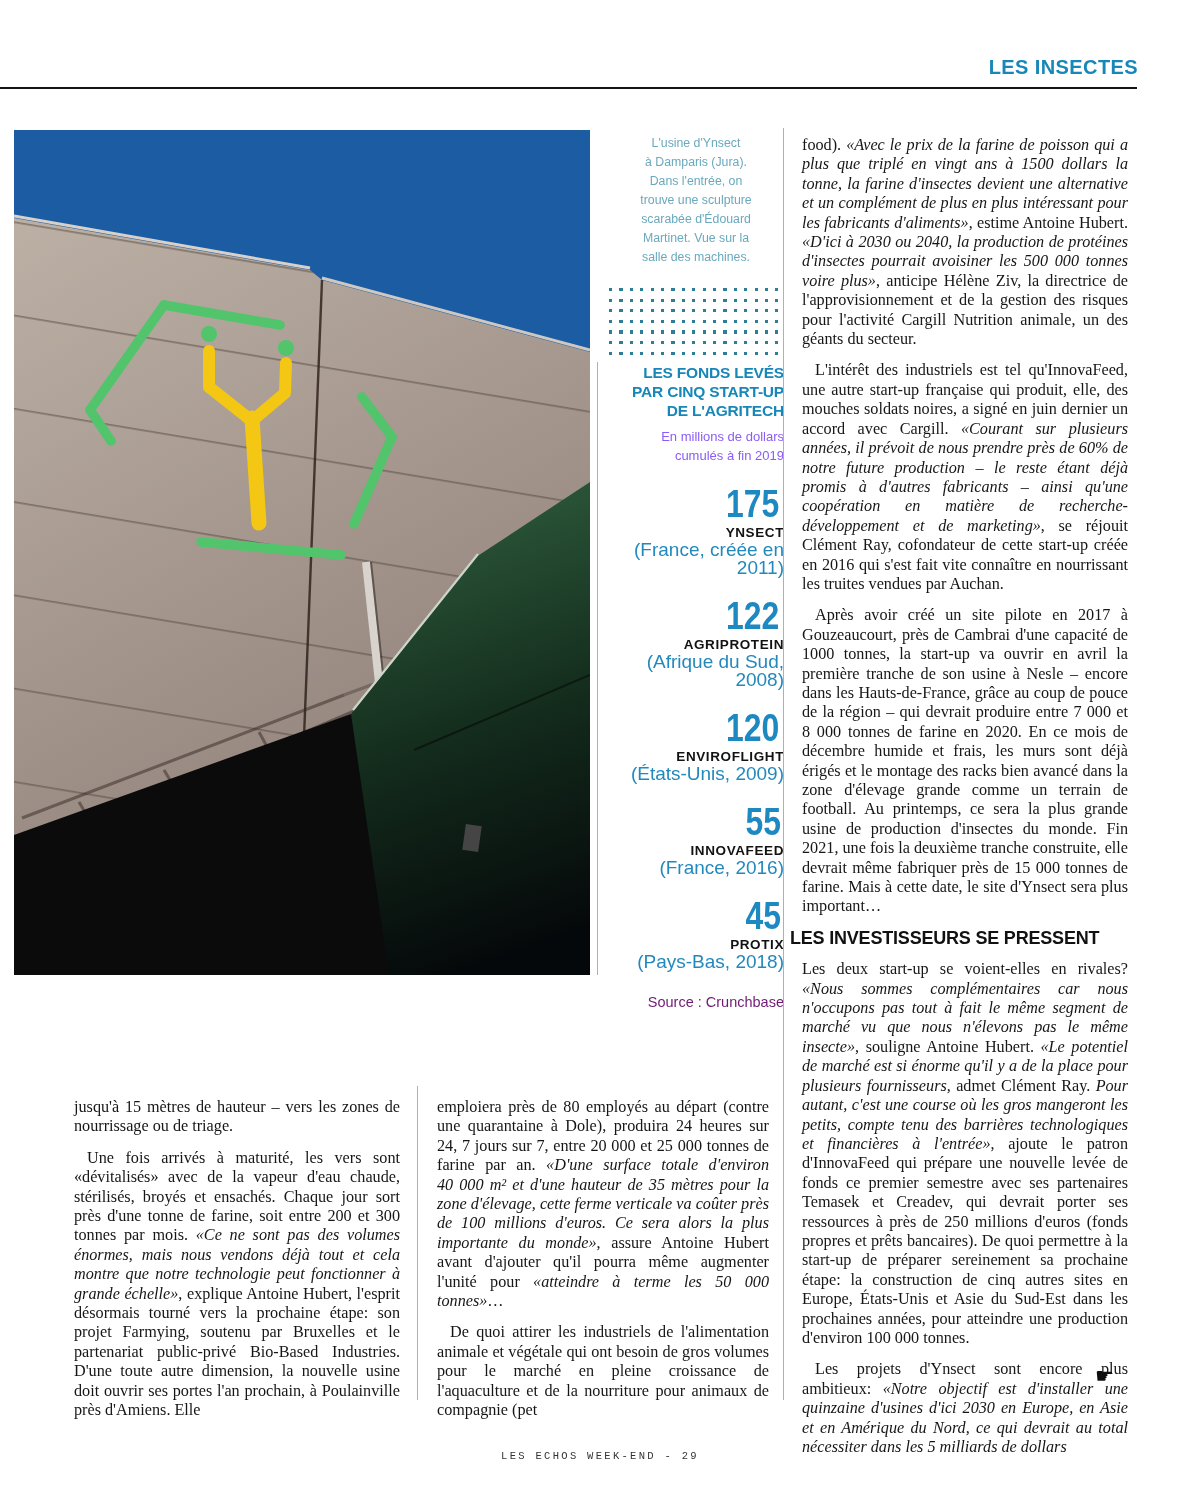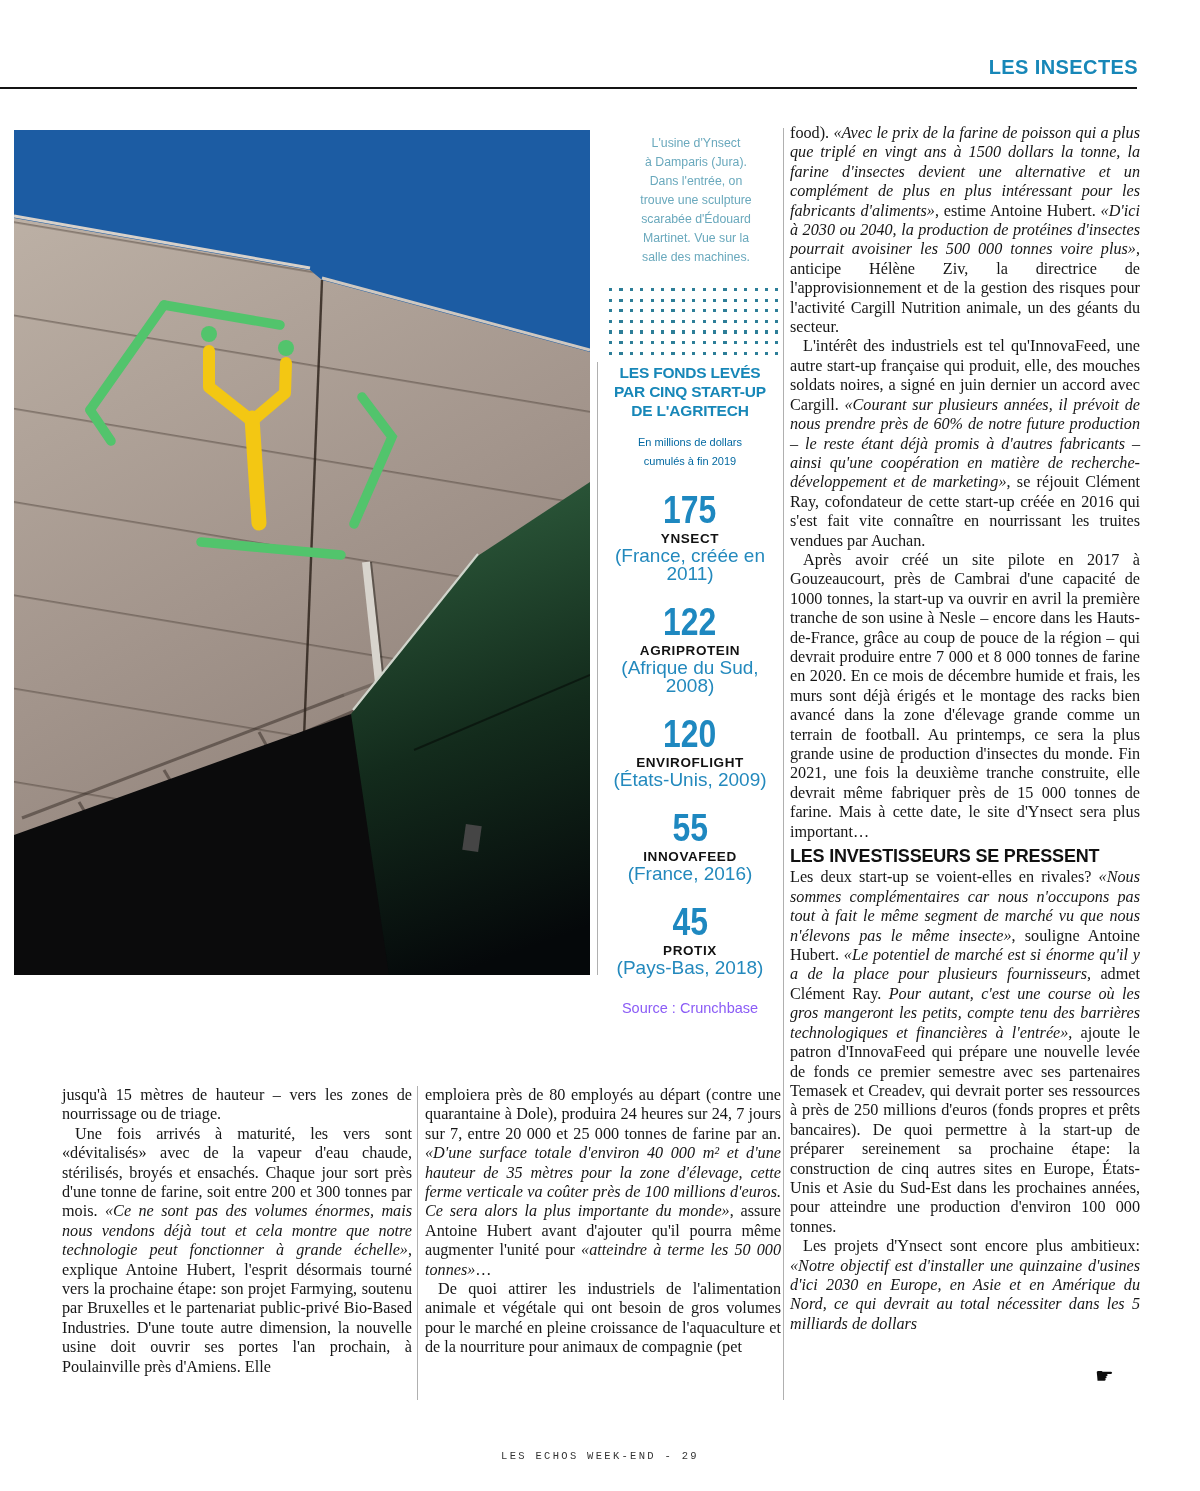--- a/index.html
+++ b/index.html
@@ -21,38 +21,38 @@
   
   .caption{left:610px; top:134px; width:172px;
     font-family:Liberation Sans, sans-serif; font-size:12.3px; line-height:19px;
     color:var(--caption); white-space:pre-line;text-align:center;}
   
   .dots{left:609px; top:288px; width:169px; height:67px;
     background-image:
       repeating-linear-gradient(to bottom, rgba(255,255,255,0) 0 3.2px, #ffffff 3.2px 10.6px),
       repeating-linear-gradient(to right, var(--dots) 0 3.2px, rgba(255,255,255,0) 3.2px 10.4px);}
   
-  .infog{left:596px; top:363px; width:188px; text-align:center;
+  .infog{left:596px; top:363px; width:188px; text-align:right;
     font-family:"Liberation Sans",sans-serif;}
   .infog-title{font-weight:bold; font-stretch:condensed; font-size:15.5px; line-height:19px;
     color:var(--accent); letter-spacing:-0.2px; white-space:pre-line;}
-  .infog-sub{margin-top:13px; font-size:11px; line-height:19px; color:#0369a1; white-space:pre-line;}
+  .infog-sub{margin-top:7px; font-size:13px; line-height:19px; color:#8b5cf6; white-space:pre-line;}
   .entry{margin-top:19px;}
   .entry:first-of-type{margin-top:9px;}
   .entry-value{font-weight:bold; font-size:38px; line-height:40px; color:var(--num);}
   .entry-value span{display:inline-block; transform:scaleX(.84);}
   .entry-name{font-weight:bold; font-stretch:condensed; font-size:13.5px; line-height:17px;
     color:#121212; letter-spacing:.6px;}
   .entry-origin{font-size:19px; line-height:18px; color:var(--origin);}
-  .infog-source{margin-top:23px; font-size:14.5px; color:#8b5cf6;}
+  .infog-source{margin-top:23px; font-size:14.5px; color:#701a75;}
   
   .vrule{width:1px; background:var(--rule);}
   
   .col{font-size:16.2px; line-height:19.4px; text-align:justify; color:var(--body);}
-  .col p{margin:0;}
+  .col p{margin:12px;}
   .col p.ind{text-indent:13px;}
   .it{font-style:italic;}
   .subhead{margin:5px 0 2px 0; font-family:"Liberation Sans",sans-serif; font-weight:bold;
     font-stretch:condensed; font-size:18px; letter-spacing:-0.2px; color:#111;}
   .col-right{left:790px; top:124px; width:350px;}
   .col-b1{left:62px; top:1086px; width:350px;}
   .col-b2{left:425px; top:1086px; width:356px;}
   .manicule{left:1095px; top:1364px; font-family:"DejaVu Sans",sans-serif;
     font-size:21px; color:#0d0d0d;}
   

